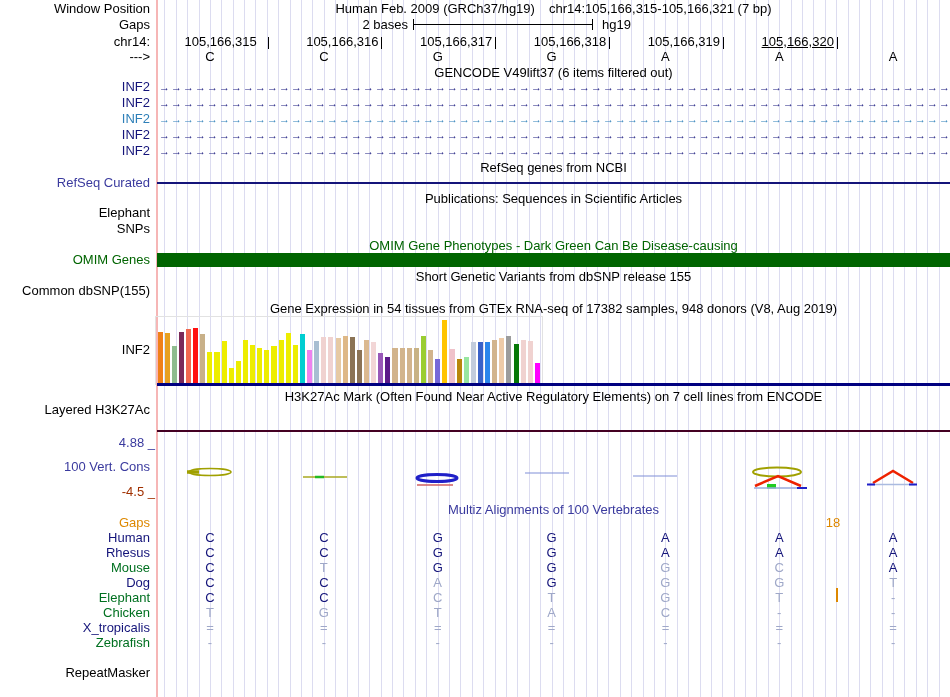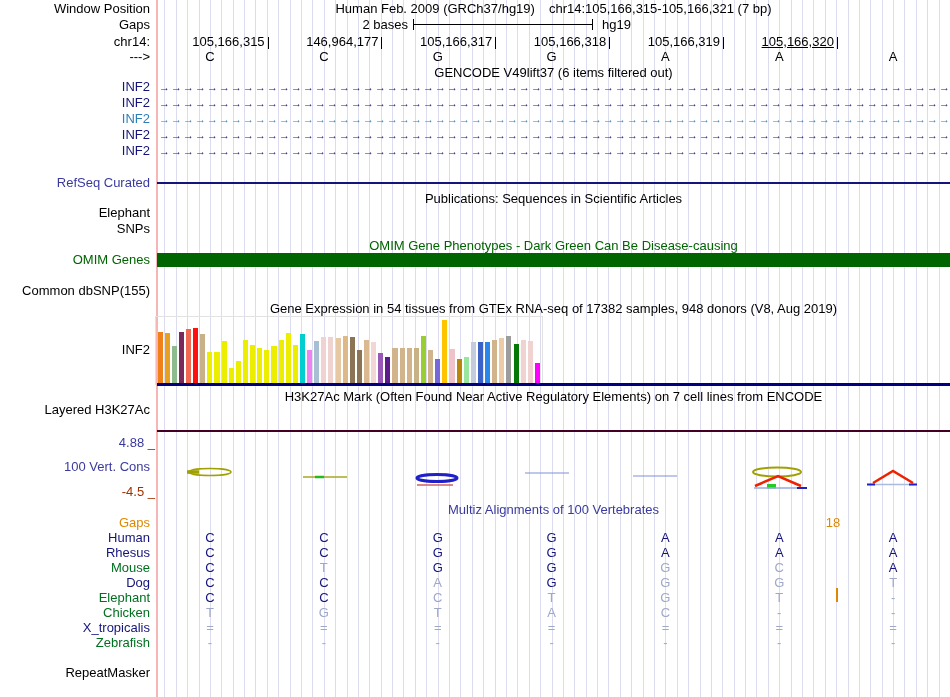--- a/index.html
+++ b/index.html
@@ -38,23 +38,23 @@
 
   <div class="lbl" style="top:18px">Gaps</div>
   <div style="position:absolute;left:346px;top:18px;width:62px;text-align:right;height:14px;line-height:14px">2 bases</div>
   <div class="hline" style="left:413px;top:24px;width:180px;height:1px;background:#000"></div>
   <div class="tick" style="left:413px;top:19px;height:11px"></div>
   <div class="tick" style="left:592px;top:19px;height:11px"></div>
   <div style="position:absolute;left:602px;top:18px;height:14px;line-height:14px">hg19</div>
 
   <div class="lbl" style="top:35px">chr14:</div>
   <div id="coordRow">
-      <div class="coordnum" style="left: 176.6px; top: 35px;">105,166,315</div>
+      <div class="coordnum" style="left: 176.6px; top: 35px; text-align: center;">105,166,315</div>
       <div class="tick" style="left: 267.6px; top: 37px; height: 12px;"></div>
-      <div class="coordnum" style="left: 290.457px; top: 35px;">146,964,177</div>
+      <div class="coordnum" style="left: 290.457px; top: 35px;">105,166,316</div>
       <div class="tick" style="left: 381.457px; top: 37px; height: 12px;"></div>
       <div class="coordnum" style="left: 404.314px; top: 35px;">105,166,317</div>
       <div class="tick" style="left: 495.314px; top: 37px; height: 12px;"></div>
       <div class="coordnum" style="left: 518.171px; top: 35px;">105,166,318</div>
       <div class="tick" style="left: 609.171px; top: 37px; height: 12px;"></div>
       <div class="coordnum" style="left: 632.028px; top: 35px;">105,166,319</div>
       <div class="tick" style="left: 723.028px; top: 37px; height: 12px;"></div>
       <div class="coordnum" style="left: 745.885px; top: 35px; text-decoration: underline;">105,166,320</div>
       <div class="tick" style="left: 836.885px; top: 37px; height: 12px;"></div>
     </div>
@@ -77,31 +77,33 @@
       <div class="lbl" style="top: 96px; color: rgb(20, 20, 122);">INF2</div>
       <div class="arrowstrip" style="top: 97px; color: rgb(20, 20, 122);">→→→→→→→→→→→→→→→→→→→→→→→→→→→→→→→→→→→→→→→→→→→→→→→→→→→→→→→→→→→→→→→→→→→→→→→→→→→→→→→→→→→→→→→→→→→→→→→→→→→→→→→→→→→→→→</div>
       <div class="lbl" style="top: 112px; color: rgb(45, 127, 184);">INF2</div>
       <div class="arrowstrip" style="top: 113px; color: rgb(45, 127, 184);">→→→→→→→→→→→→→→→→→→→→→→→→→→→→→→→→→→→→→→→→→→→→→→→→→→→→→→→→→→→→→→→→→→→→→→→→→→→→→→→→→→→→→→→→→→→→→→→→→→→→→→→→→→→→→→</div>
       <div class="lbl" style="top: 128px; color: rgb(20, 20, 122);">INF2</div>
       <div class="arrowstrip" style="top: 129px; color: rgb(20, 20, 122);">→→→→→→→→→→→→→→→→→→→→→→→→→→→→→→→→→→→→→→→→→→→→→→→→→→→→→→→→→→→→→→→→→→→→→→→→→→→→→→→→→→→→→→→→→→→→→→→→→→→→→→→→→→→→→→</div>
       <div class="lbl" style="top: 144px; color: rgb(20, 20, 122);">INF2</div>
       <div class="arrowstrip" style="top: 145px; color: rgb(20, 20, 122);">→→→→→→→→→→→→→→→→→→→→→→→→→→→→→→→→→→→→→→→→→→→→→→→→→→→→→→→→→→→→→→→→→→→→→→→→→→→→→→→→→→→→→→→→→→→→→→→→→→→→→→→→→→→→→→</div>
     </div>
 
+  <div class="ttl" style="top:161px">RefSeq genes from NCBI</div>
   <div class="lbl bluelbl" style="top:176px">RefSeq Curated</div>
   <div class="hline" style="left:157px;top:182px;width:793px;height:1.5px;background:#14147a"></div>
 
   <div class="ttl" style="top:192px">Publications: Sequences in Scientific Articles</div>
   <div class="lbl" style="top:206px">Elephant</div>
   <div class="lbl" style="top:222px">SNPs</div>
 
   <div class="ttl greenlbl" style="top:239px">OMIM Gene Phenotypes - Dark Green Can Be Disease-causing</div>
   <div class="lbl greenlbl" style="top:253px">OMIM Genes</div>
   <div class="hline" style="left:157px;top:253px;width:793px;height:14px;background:#006400"></div>
 
+  <div class="ttl" style="top:270px">Short Genetic Variants from dbSNP release 155</div>
   <div class="lbl" style="top:284px">Common dbSNP(155)</div>
 
   <div class="ttl" style="top:302px">Gene Expression in 54 tissues from GTEx RNA-seq of 17382 samples, 948 donors (V8, Aug 2019)</div>
   <div class="lbl" style="top:343px">INF2</div>
   <div class="chartpanel" id="gtexChart">
       <div class="bar" style="left: 1.5px; width: 5.1px; height: 52.8px; background: rgb(240, 128, 24);"></div>
       <div class="bar" style="left: 8.62px; width: 5.1px; height: 51.48px; background: rgb(232, 160, 32);"></div>
       <div class="bar" style="left: 15.74px; width: 5.1px; height: 38.28px; background: rgb(143, 188, 143);"></div>
       <div class="bar" style="left: 22.86px; width: 5.1px; height: 52.8px; background: rgb(122, 42, 90);"></div>
       <div class="bar" style="left: 29.98px; width: 5.1px; height: 55.44px; background: rgb(240, 104, 80);"></div>

